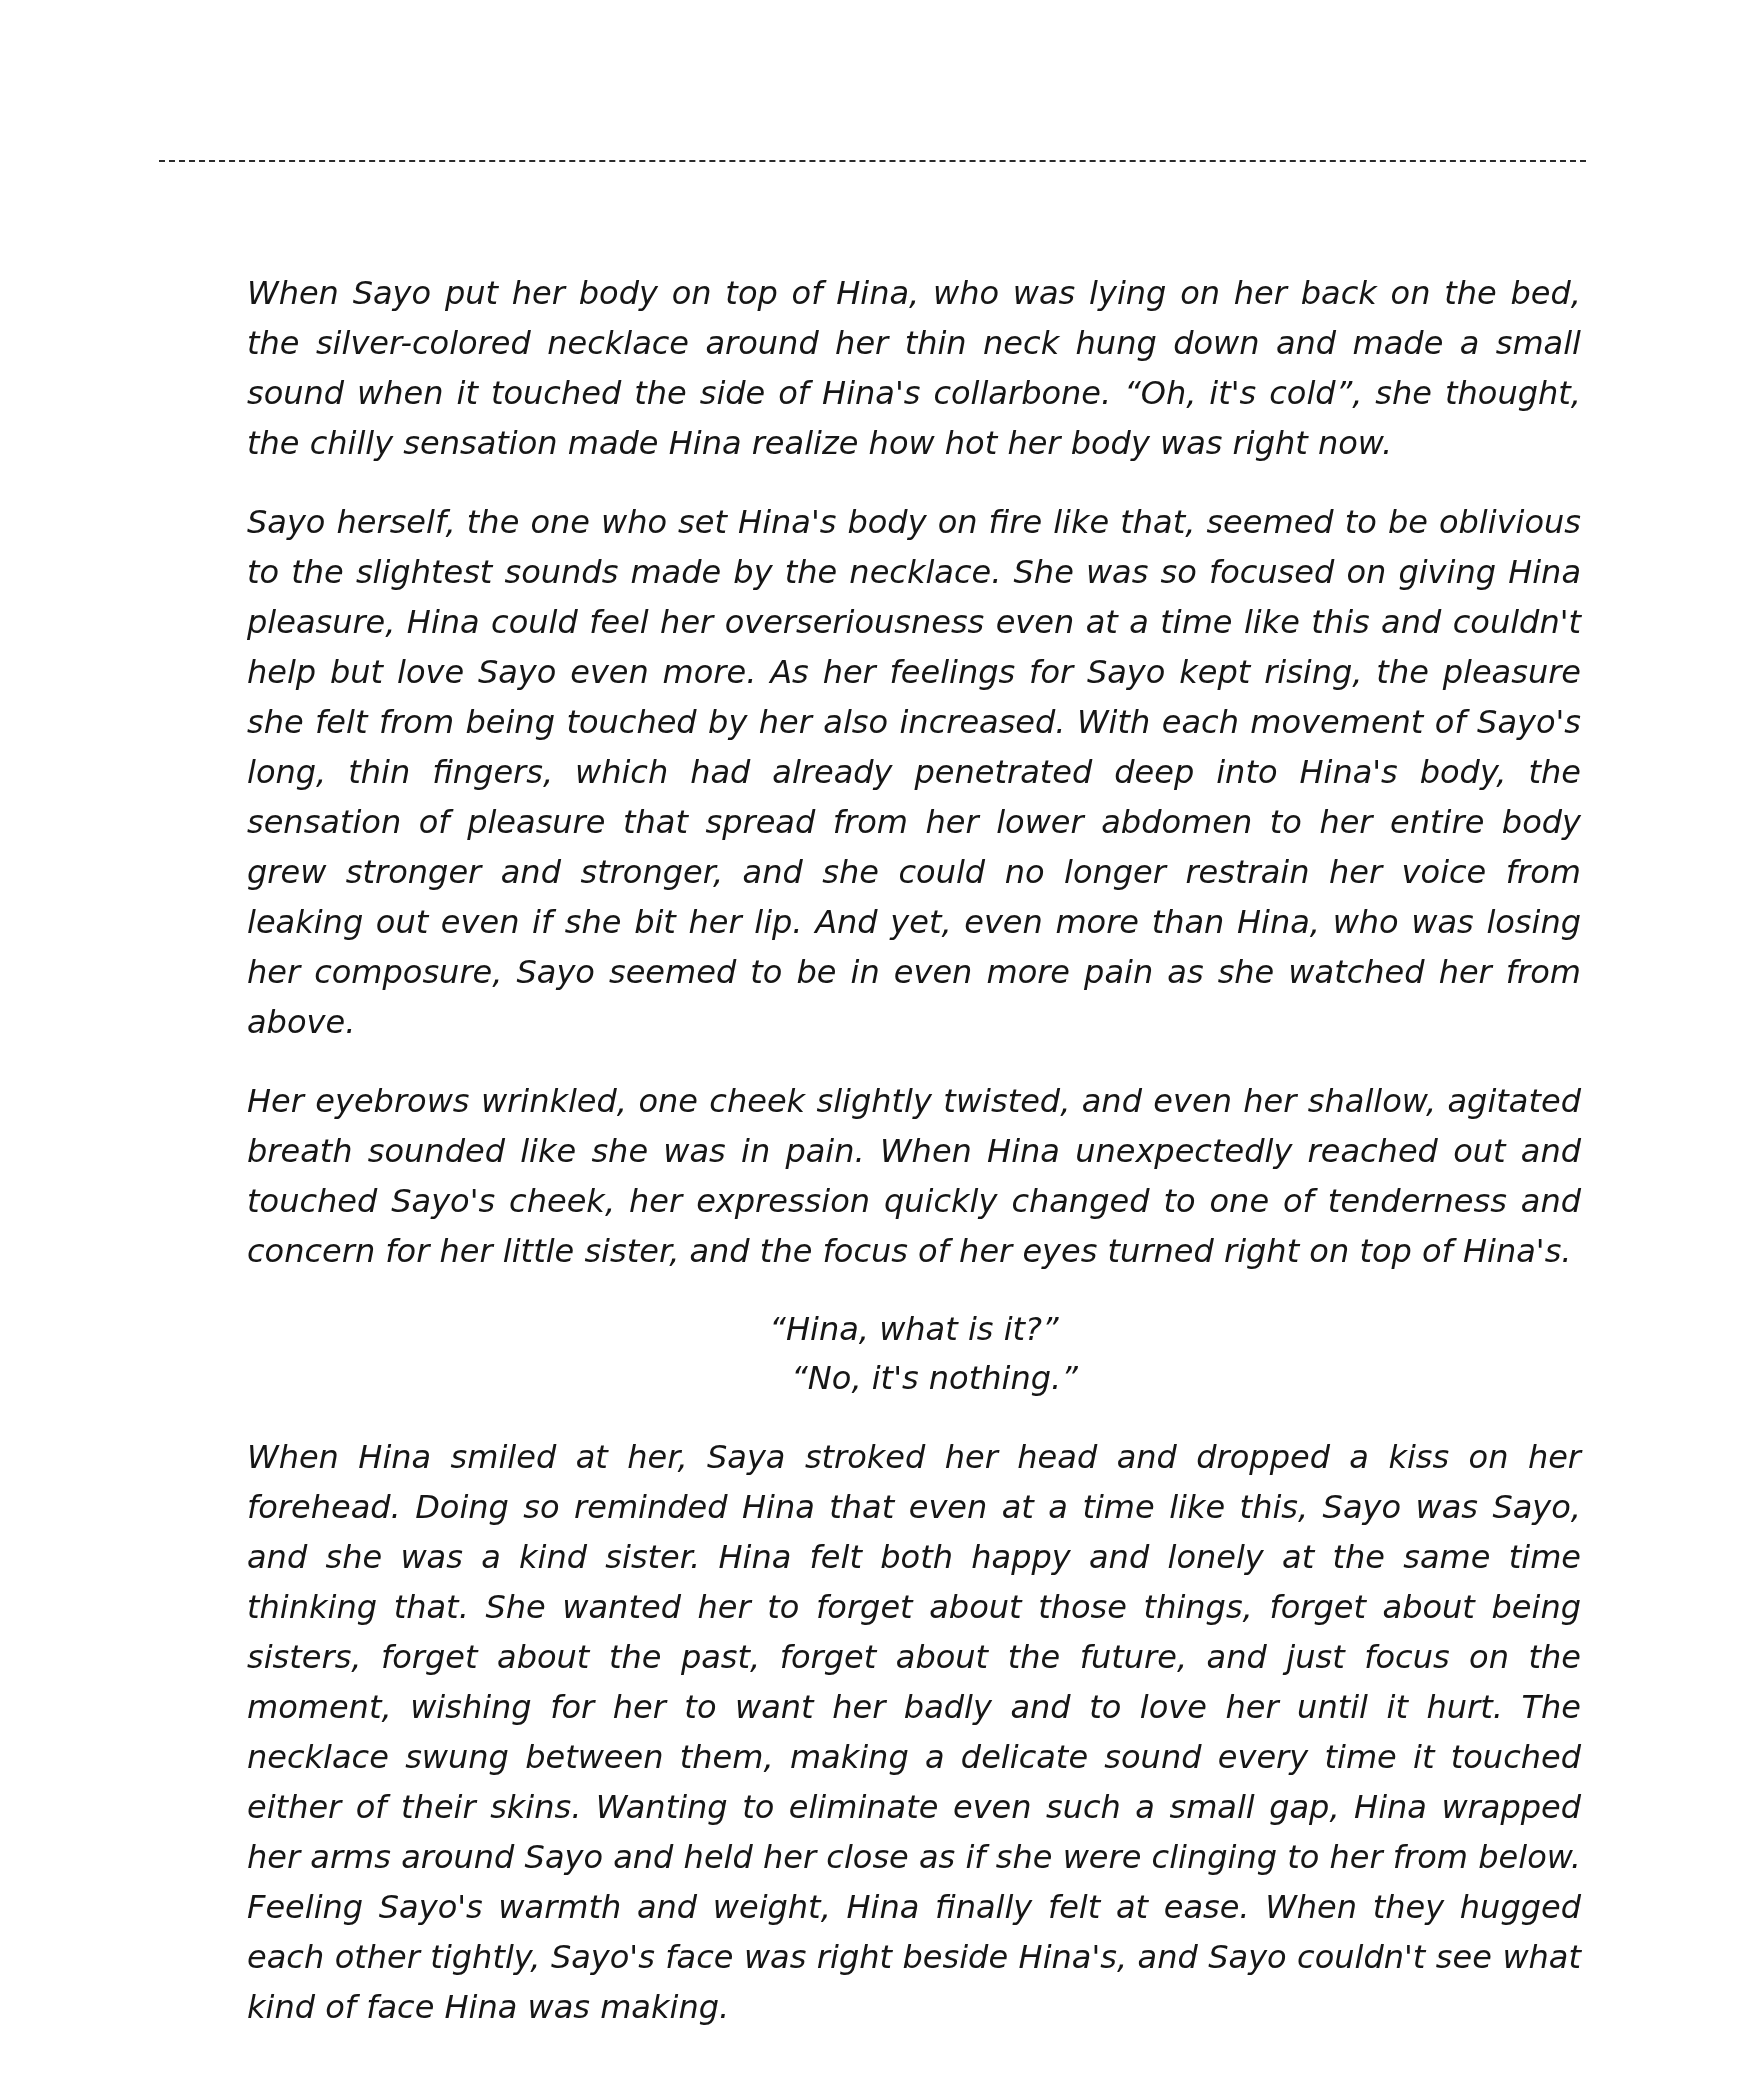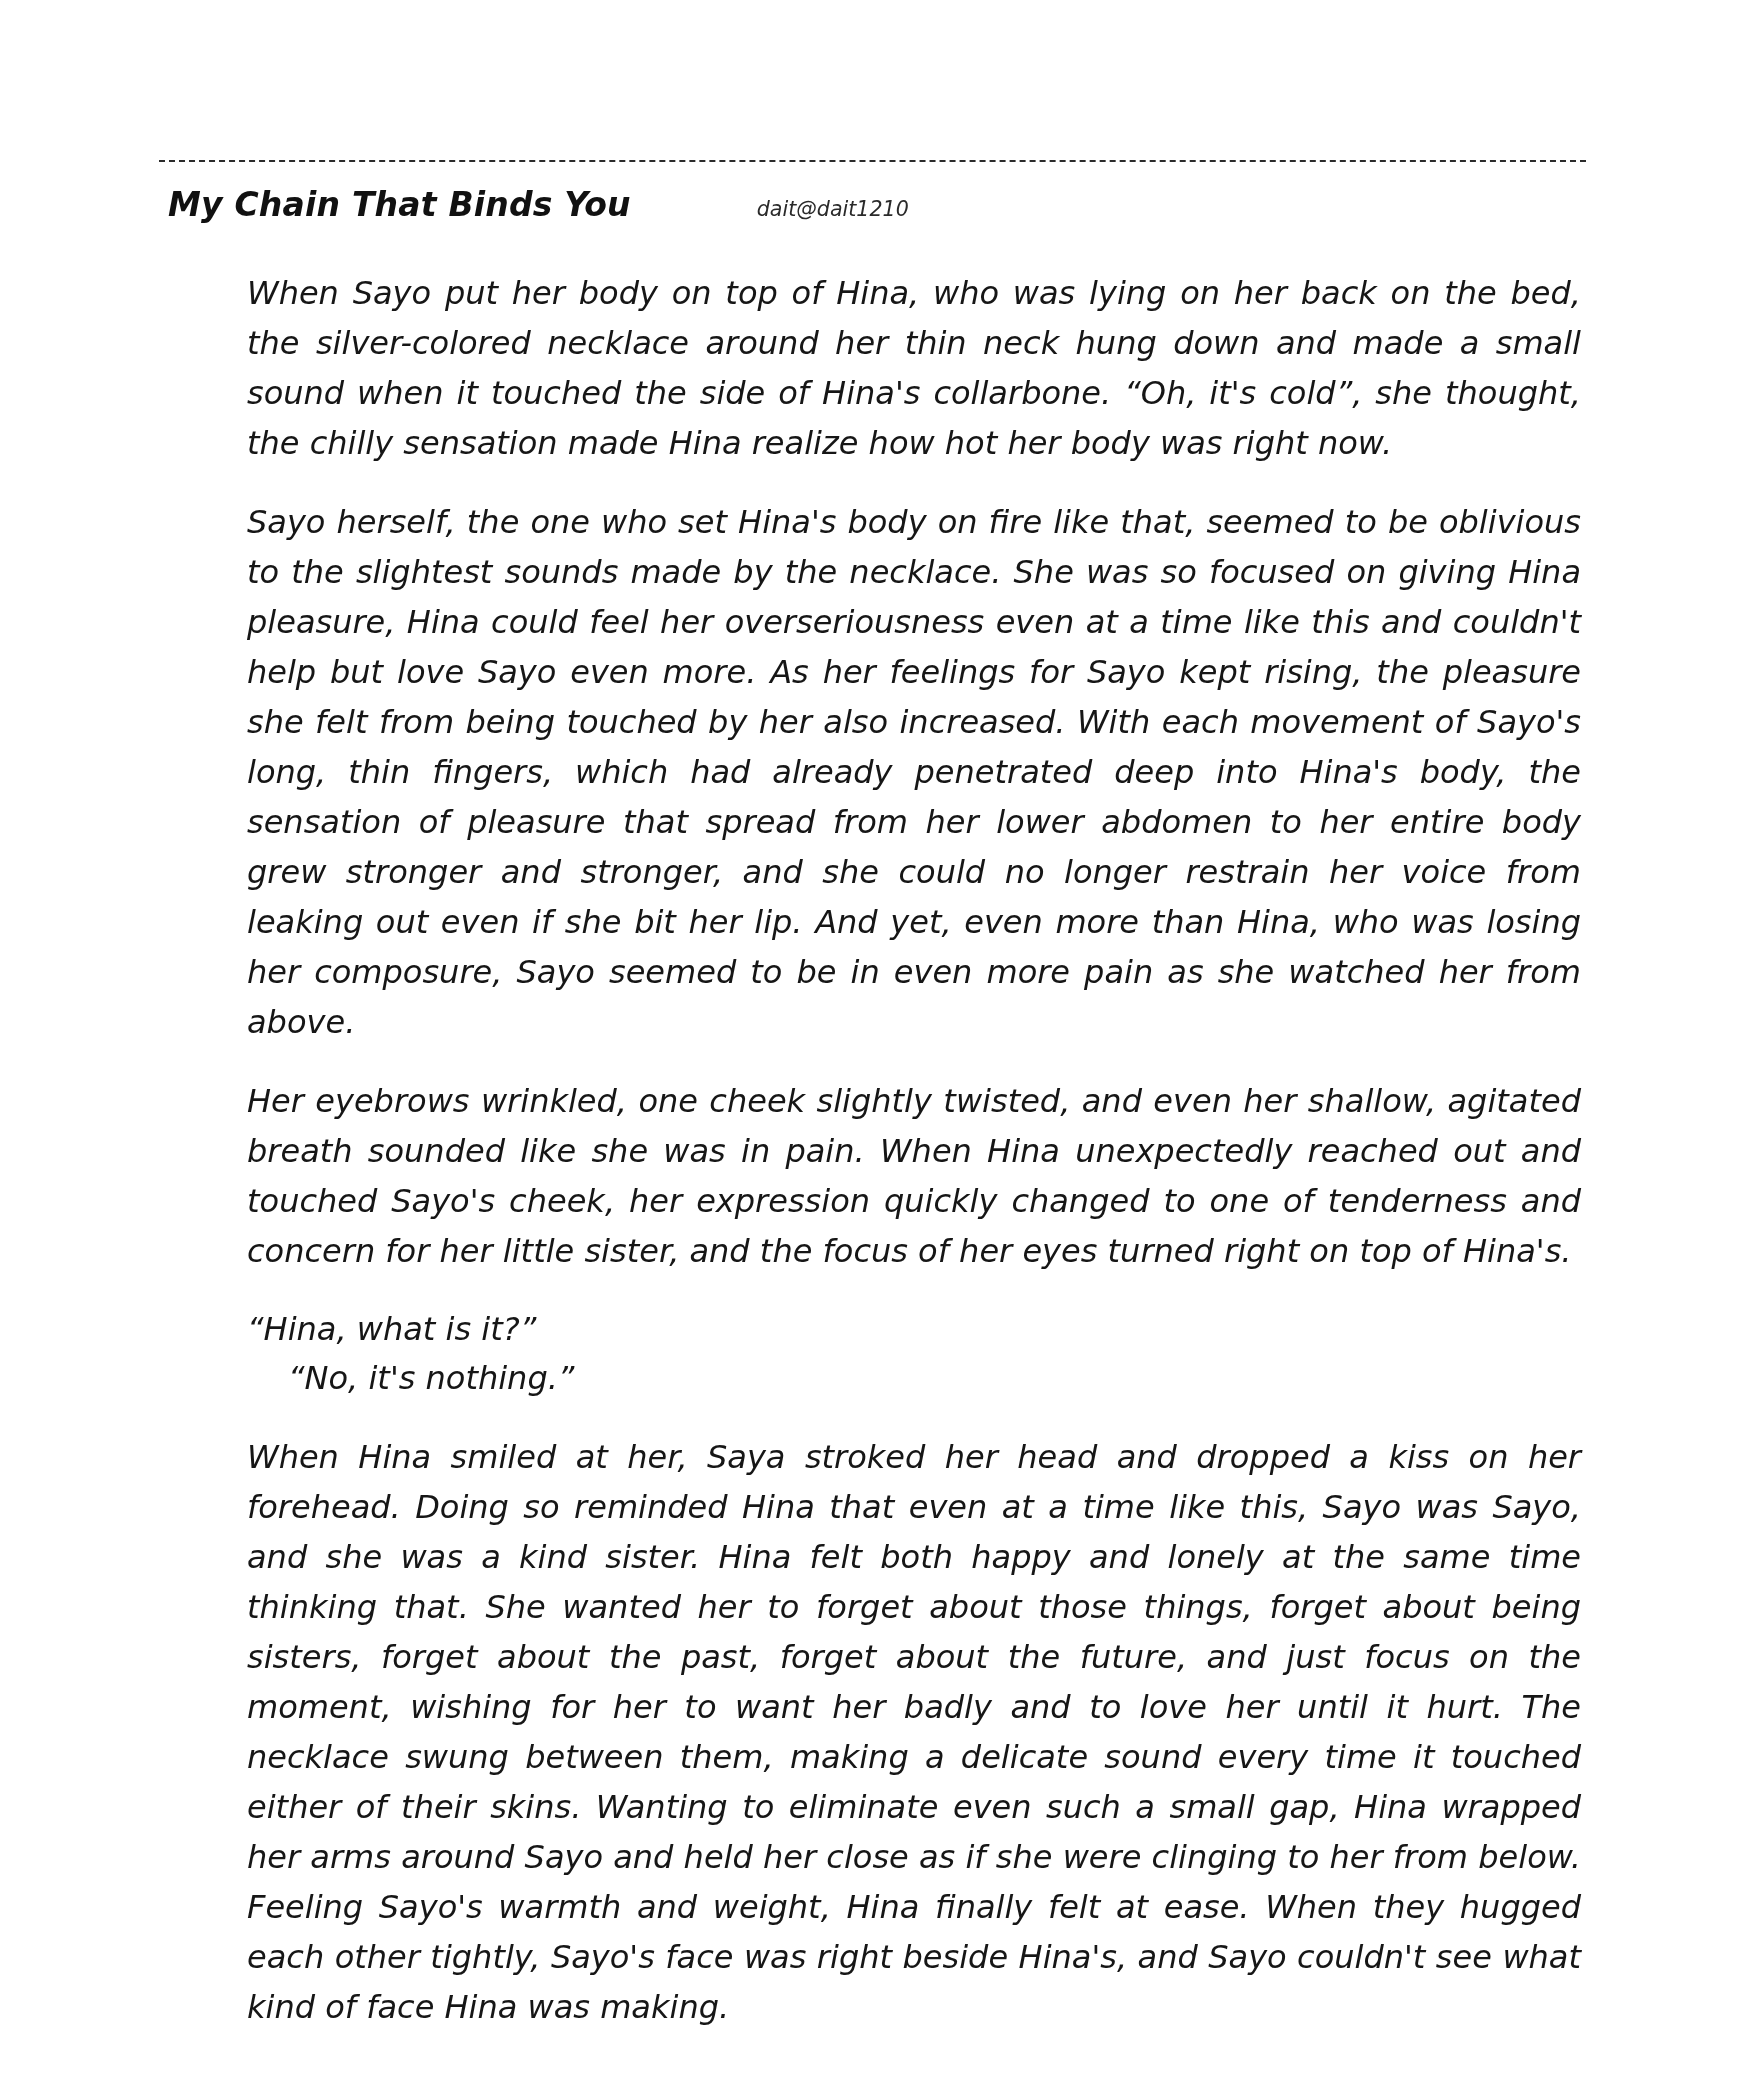--- a/index.html
+++ b/index.html
@@ -74,39 +74,35 @@
     font-family: "DejaVu Sans", sans-serif;
     font-style: italic;
     font-size: 32px;
     line-height: 50px;
     text-align: justify;
     text-justify: inter-word;
     color: #161616;
     margin: 0 0 29px 0;
   }
   .para.quote {
-    text-align: left;
+    text-align: center;
     margin: 0;
     line-height: 49px;
   }
   .para.quote.first { margin-top: 0; }
   .para.quote.second { margin-bottom: 29px; margin-left: 41px; }
   .para:last-child { margin-bottom: 0; }
 </style>
 </head>
 <body>
 
 <div class="page">
 
   <div class="rule top"></div>
 
-  <div class="header">
-    <div class="doc-title">My Chain That Binds You</div>
-    <div class="doc-author">dait@dait1210</div>
-  </div>
 
   <div class="content">
     <p class="para">When Sayo put her body on top of Hina, who was lying on her back on the bed, the silver-colored necklace around her thin neck hung down and made a small sound when it touched the side of Hina's collarbone. “Oh, it's cold”, she thought, the chilly sensation made Hina realize how hot her body was right now.</p>
     <p class="para">Sayo herself, the one who set Hina's body on fire like that, seemed to be oblivious to the slightest sounds made by the necklace. She was so focused on giving Hina pleasure, Hina could feel her overseriousness even at a time like this and couldn't help but love Sayo even more. As her feelings for Sayo kept rising, the pleasure she felt from being touched by her also increased. With each movement of Sayo's long, thin fingers, which had already penetrated deep into Hina's body, the sensation of pleasure that spread from her lower abdomen to her entire body grew stronger and stronger, and she could no longer restrain her voice from leaking out even if she bit her lip. And yet, even more than Hina, who was losing her composure, Sayo seemed to be in even more pain as she watched her from above.</p>
     <p class="para">Her eyebrows wrinkled, one cheek slightly twisted, and even her shallow, agitated breath sounded like she was in pain. When Hina unexpectedly reached out and touched Sayo's cheek, her expression quickly changed to one of tenderness and concern for her little sister, and the focus of her eyes turned right on top of Hina's.</p>
     <p class="para quote first">“Hina, what is it?”</p>
     <p class="para quote second">“No, it's nothing.”</p>
     <p class="para">When Hina smiled at her, Saya stroked her head and dropped a kiss on her forehead. Doing so reminded Hina that even at a time like this, Sayo was Sayo, and she was a kind sister. Hina felt both happy and lonely at the same time thinking that. She wanted her to forget about those things, forget about being sisters, forget about the past, forget about the future, and just focus on the moment, wishing for her to want her badly and to love her until it hurt. The necklace swung between them, making a delicate sound every time it touched either of their skins. Wanting to eliminate even such a small gap, Hina wrapped her arms around Sayo and held her close as if she were clinging to her from below. Feeling Sayo's warmth and weight, Hina finally felt at ease. When they hugged each other tightly, Sayo's face was right beside Hina's, and Sayo couldn't see what kind of face Hina was making.</p>
   </div>
 

